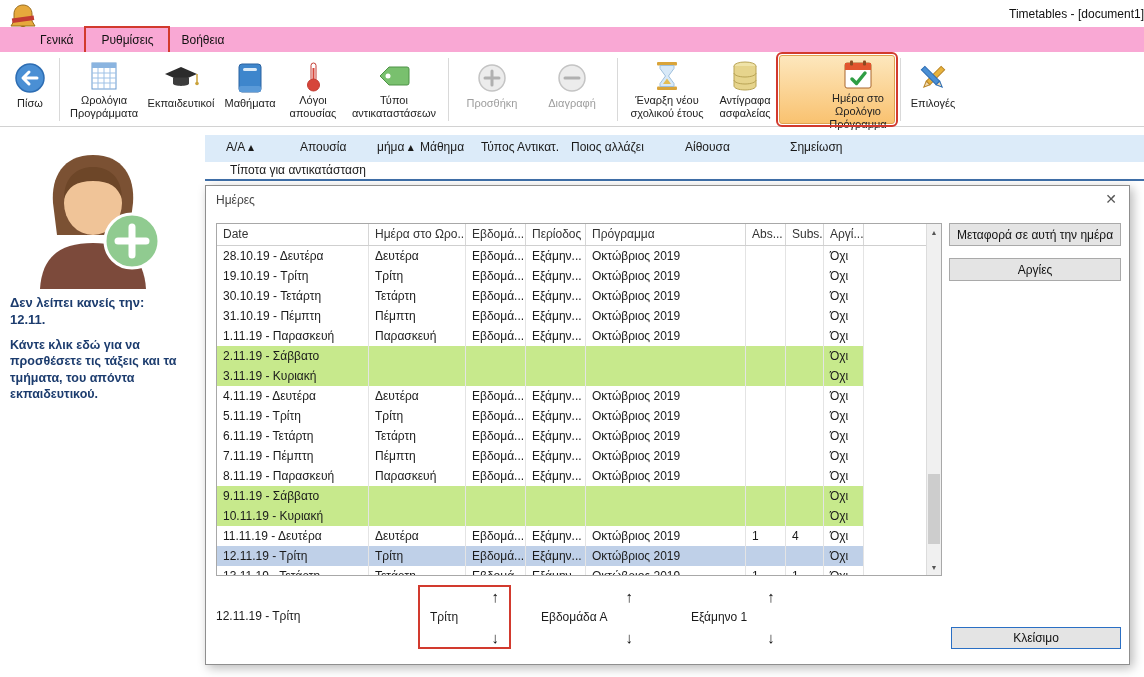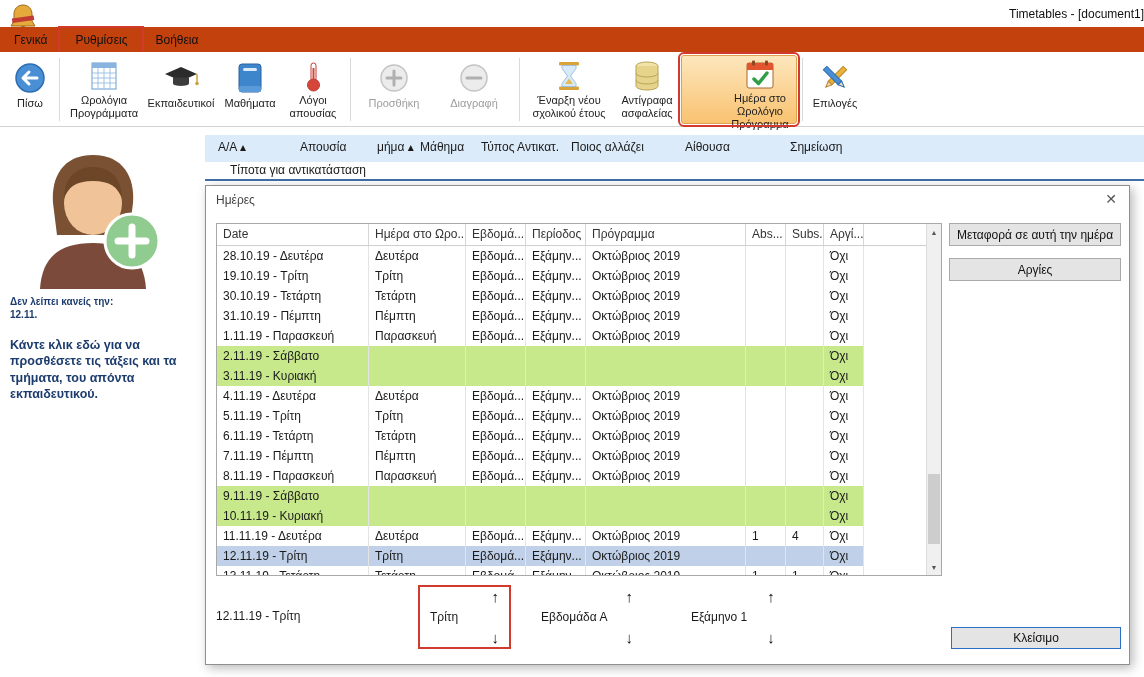--- a/index.html
+++ b/index.html
@@ -8,39 +8,39 @@
     position:relative; background:#fff; overflow:hidden;
     font-family:"Liberation Sans","DejaVu Sans",sans-serif; font-size:12px; color:#1a1a1a;
   }
 
   
   .titlebar { position:absolute; left:0; top:0; width:1144px; height:27px; background:#fff; }
   .window-title { position:absolute; left:0; top:7px; width:100%; text-align:right; font-size:12px; color:#111; }
   .app-icon { position:absolute; left:8px; top:2px; width:30px; height:34px; }
 
   
-  .menubar { position:absolute; left:0; top:27px; width:1144px; height:25px; background:#c2410c; display:flex; align-items:center; }
+  .menubar { position:absolute; left:0; top:27px; width:1144px; height:25px; background:#f9a8d4; display:flex; align-items:center; padding-left:26px; }
   .menu-item { padding:4px 14px; cursor:default; color:#111; }
   .framed-menu { outline:2px solid #d23a2e; outline-offset:1px; }
 
   
   .toolbar { position:absolute; left:0; top:52px; width:1144px; height:75px; background:#fff; border-bottom:1px solid #d2d2d2; display:flex; align-items:stretch; padding:3px 6px 2px 6px; }
   .tb-btn { display:flex; flex-direction:column; align-items:center; padding:3px 2px; border:1px solid transparent; border-radius:3px; cursor:pointer; }
   .tb-ico { height:37px; display:flex; align-items:center; justify-content:center; }
   .tb-lbl { font-size:11px; line-height:1.18; text-align:center; color:#222; margin-top:1px; }
   .tb-btn.disabled .tb-lbl { color:#9d9d9d; }
   .tb-sep { width:1px; background:#d9d9d9; margin:3px 5px; }
   .tb-btn.sel { background:linear-gradient(#fde7bd,#fbc univ) ;padding-left:44px; }
   .tb-btn.sel { background:linear-gradient(#fde7bd,#f9c270); border:1px solid #e0a14f; }
   .framed-tool { outline:2px solid #d23a2e; outline-offset:1px; }
 
   
   .sidebar { position:absolute; left:0; top:127px; width:205px; height:550px; background:#fff; }
   .avatar { position:absolute; left:18px; top:10px; }
-  .sb-status { position:absolute; left:10px; top:168px; width:185px; font-weight:bold; color:#1c3c6e; font-size:10px; line-height:1.3; }
+  .sb-status { position:absolute; left:10px; top:168px; width:185px; font-weight:bold; color:#1c3c6e; font-size:13px; line-height:1.3; }
   .sb-hint { position:absolute; left:10px; top:210px; width:180px; font-weight:bold; color:#1c3c6e; font-size:12.5px; line-height:1.3; }
 
   
   .bg-table { position:absolute; left:205px; top:135px; width:939px; height:46px; border-bottom:2px solid #3f6fa8; background:#fff; }
   .bg-head { position:relative; height:27px; background:#dcebf9; }
   .bg-th { position:absolute; top:5px; font-size:12px; color:#1a1a1a; white-space:nowrap; cursor:default; }
   .bg-empty-row { height:16px; padding-left:25px; font-size:12px; color:#1a1a1a; display:flex; align-items:center; }
 
   
   .dialog { position:absolute; left:205px; top:185px; width:925px; height:480px; background:#fff; border:1px solid #8f8f8f; box-shadow:3px 3px 10px rgba(0,0,0,.28); z-index:5; }
@@ -146,20 +146,29 @@
     <span class="tb-ico">
       <svg width="20" height="32" viewBox="0 0 20 32">
           <rect x="8" y="3" width="5" height="18" rx="2.5" fill="#fff" stroke="#c23b32"></rect>
           <rect x="9.5" y="8" width="2" height="13" fill="#d6453a"></rect>
           <circle cx="10.5" cy="25" r="6" fill="#d6453a" stroke="#c23b32"></circle>
         </svg>
     </span>
     <span class="tb-lbl">Λόγοι απουσίας</span>
   </div>
 
+  <div class="tb-btn" style="width:98px">
+    <span class="tb-ico">
+      <svg width="34" height="30" viewBox="0 0 34 30">
+          <path d="M3 15 L12 6 h18 a2 2 0 0 1 2 2 v14 a2 2 0 0 1 -2 2 H12 Z" fill="#79c06e" stroke="#4e9347"></path>
+          <circle cx="11" cy="15" r="2.5" fill="#fff"></circle>
+        </svg>
+    </span>
+    <span class="tb-lbl">Τύποι αντικαταστάσεων</span>
+  </div>
 
   <div class="tb-sep"></div>
 
   <div class="tb-btn disabled" style="width:60px;margin-left:8px">
     <span class="tb-ico">
       <svg width="32" height="32" viewBox="0 0 32 32">
           <circle cx="16" cy="16" r="13" fill="#ececec" stroke="#c4c4c4" stroke-width="1.5"></circle>
           <path d="M16 9 v14 M9 16 h14" stroke="#b0b0b0" stroke-width="3" stroke-linecap="round"></path>
         </svg>
     </span>
@@ -246,21 +255,21 @@
   </span>
   <div class="sb-status">
     <div>Δεν λείπει κανείς την:</div>
     <div>12.11.</div>
   </div>
   <div class="sb-hint">Κάντε κλικ εδώ για να προσθέσετε τις τάξεις και τα τμήματα, του απόντα εκπαιδευτικού.</div>
 </div>
 
 <div class="bg-table">
   <div class="bg-head">
-      <span class="bg-th" style="left: 13px;">A/A ▴</span>
+      <span class="bg-th" style="left: 21px;">A/A ▴</span>
       <span class="bg-th" style="left: 95px;">Απουσία</span>
       <span class="bg-th" style="left: 172px;">μήμα ▴</span>
       <span class="bg-th" style="left: 215px;">Μάθημα</span>
       <span class="bg-th" style="left: 276px;">Τύπος Αντικατ.</span>
       <span class="bg-th" style="left: 366px;">Ποιος αλλάζει</span>
       <span class="bg-th" style="left: 480px;">Αίθουσα</span>
       <span class="bg-th" style="left: 585px;">Σημείωση</span>
     </div>
   <div class="bg-empty-row">
     <span>Τίποτα για αντικατάσταση</span>

